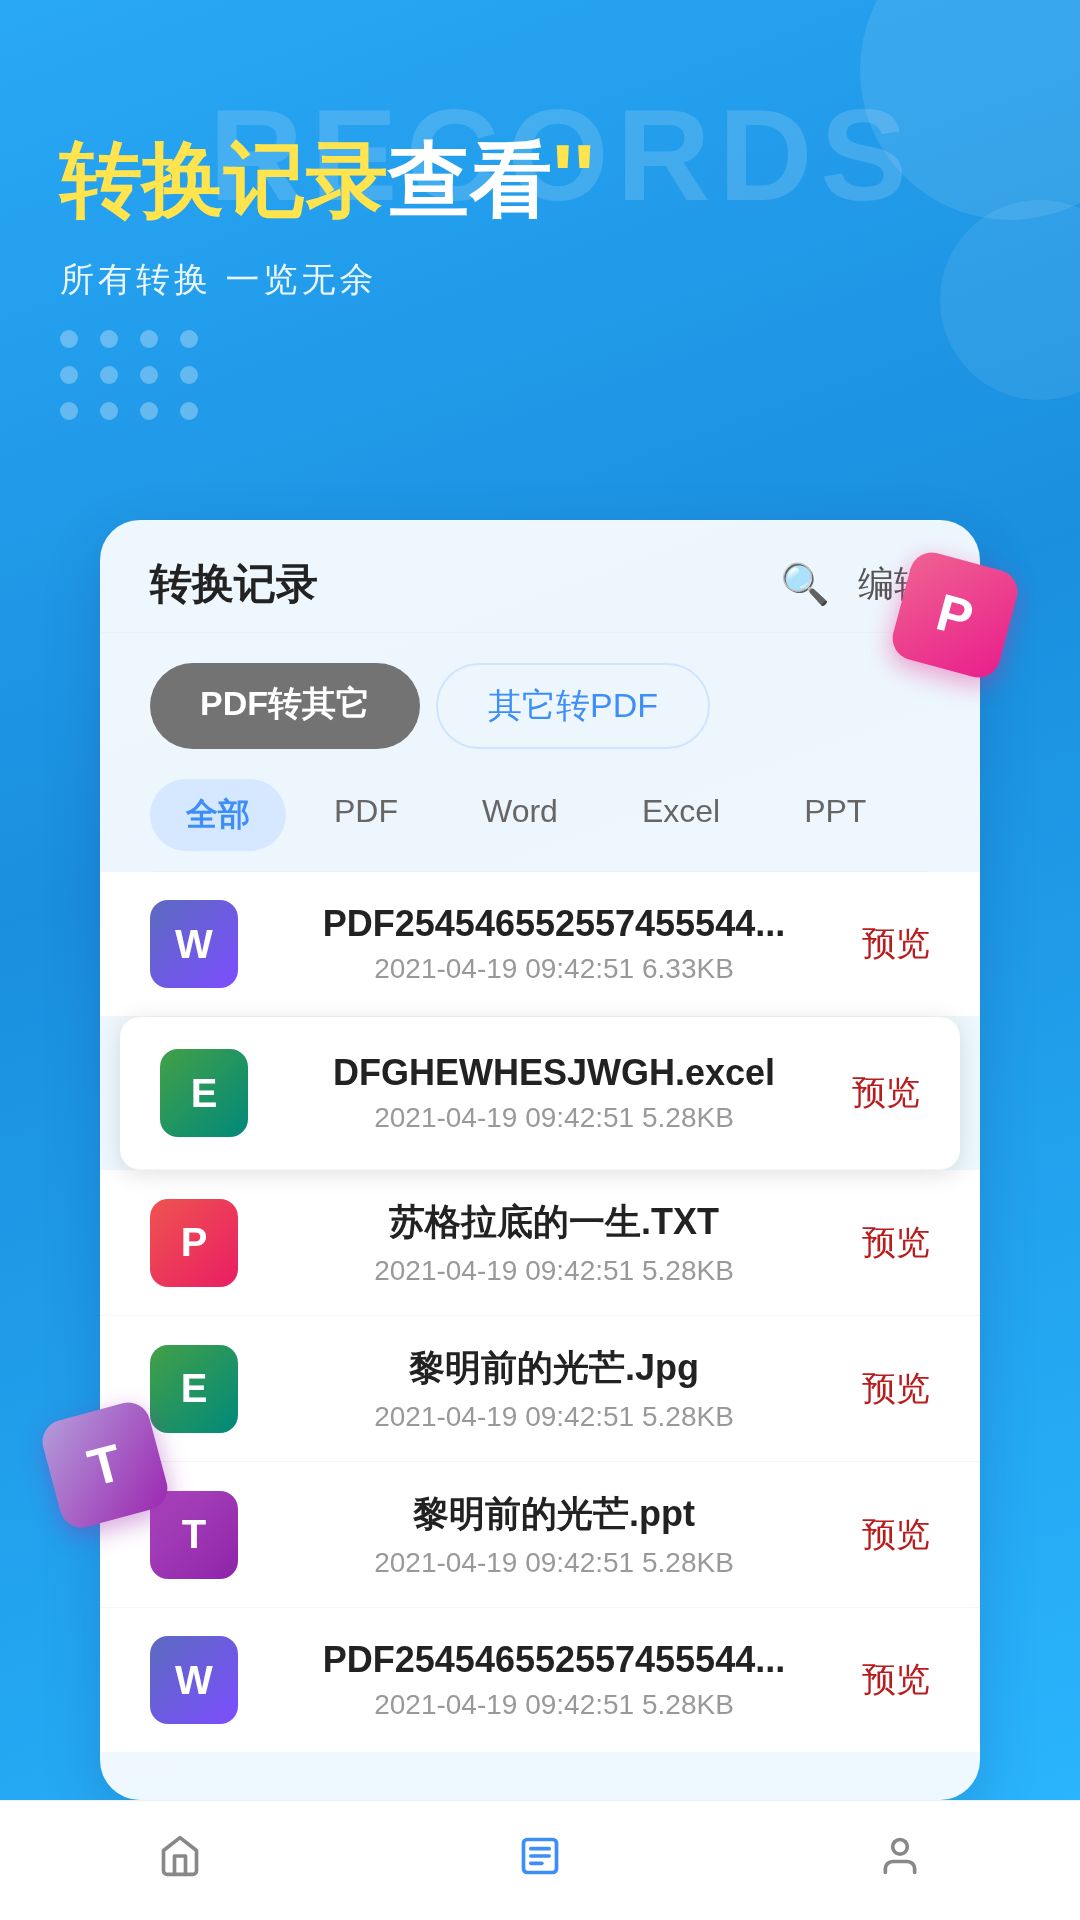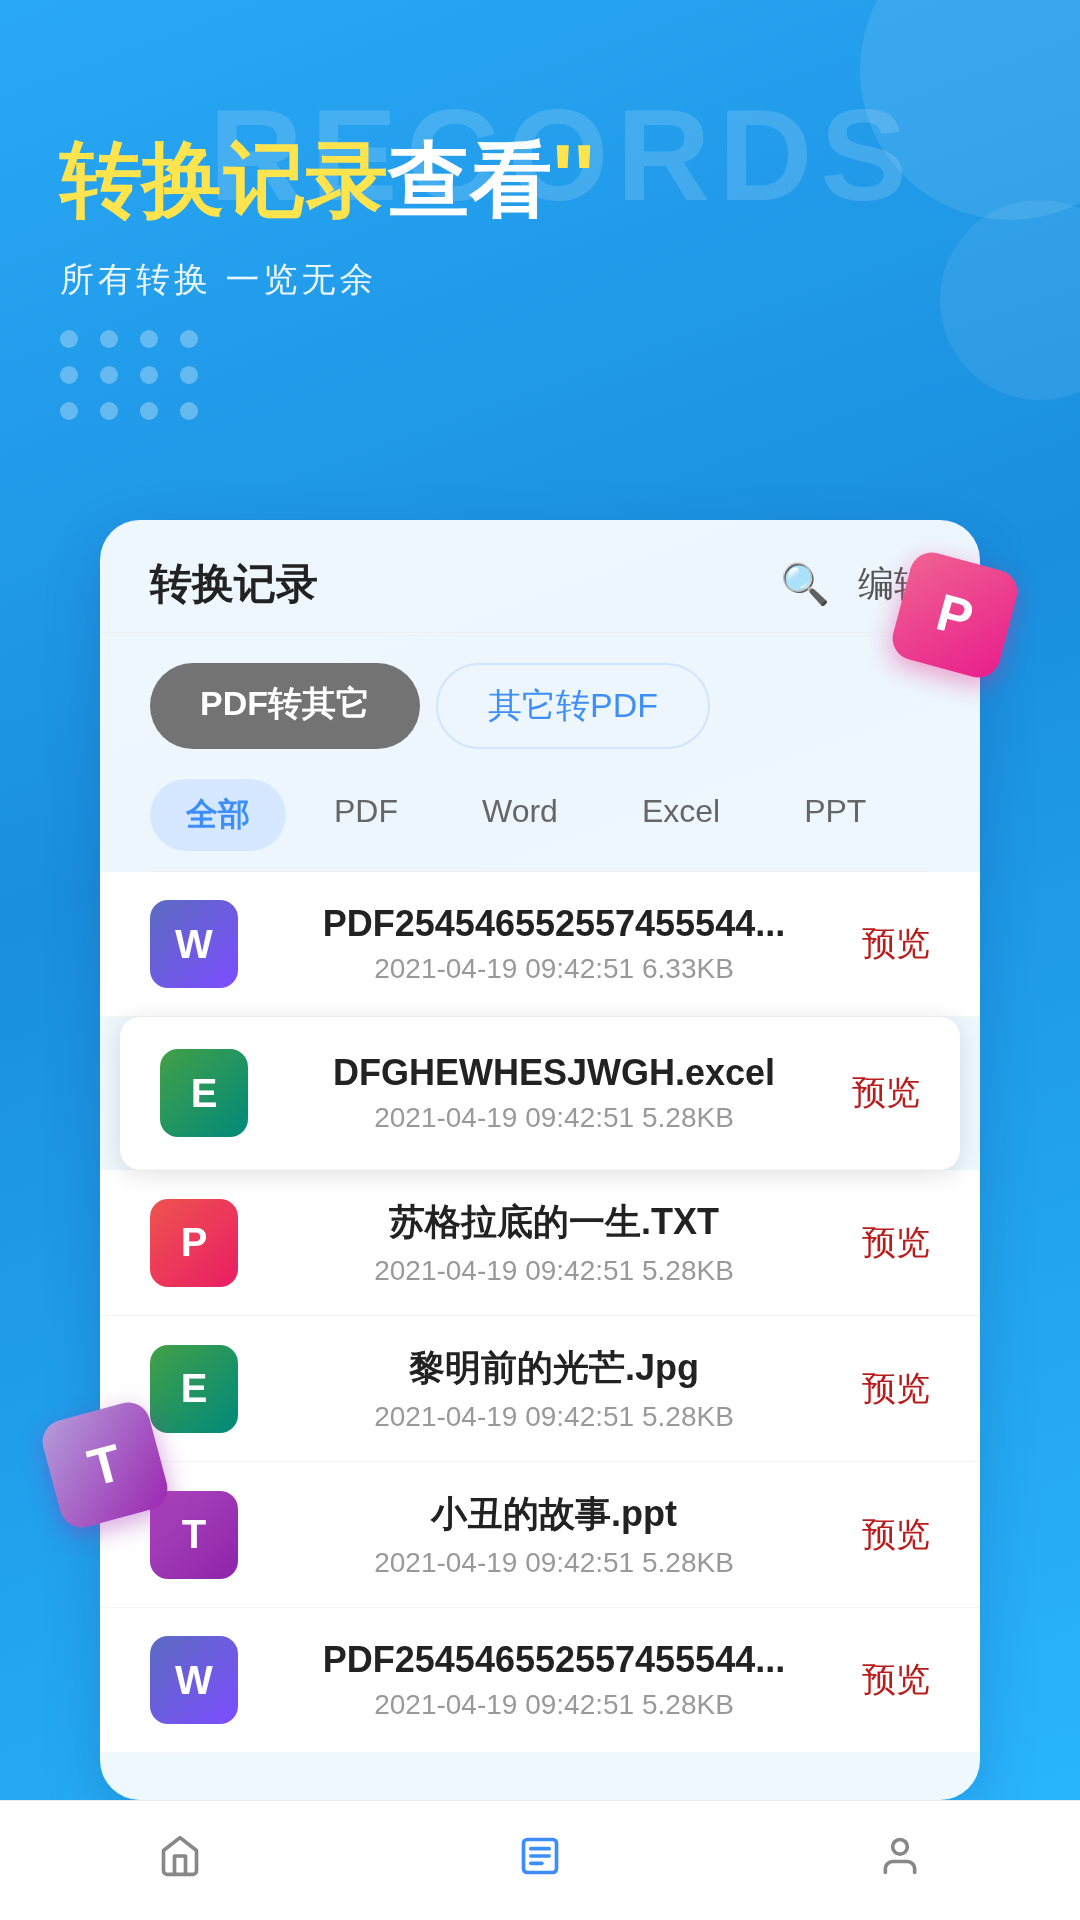--- a/index.html
+++ b/index.html
@@ -451,21 +451,21 @@
         <div class="file-info">
           <div class="file-name">黎明前的光芒.Jpg</div>
           <div class="file-meta">2021-04-19  09:42:51  5.28KB</div>
         </div>
         <div class="preview-btn">预览</div>
       </div>
 
       <div class="file-item">
         <div class="file-icon txt">T</div>
         <div class="file-info">
-          <div class="file-name">小丑的故事.ppt</div>
+          <div class="file-name">黎明前的光芒.ppt</div>
           <div class="file-meta">2021-04-19  09:42:51  5.28KB</div>
         </div>
         <div class="preview-btn">预览</div>
       </div>
 
       <div class="file-item">
         <div class="file-icon word">W</div>
         <div class="file-info">
           <div class="file-name">PDF254546552557455544...</div>
           <div class="file-meta">2021-04-19  09:42:51  5.28KB</div>

